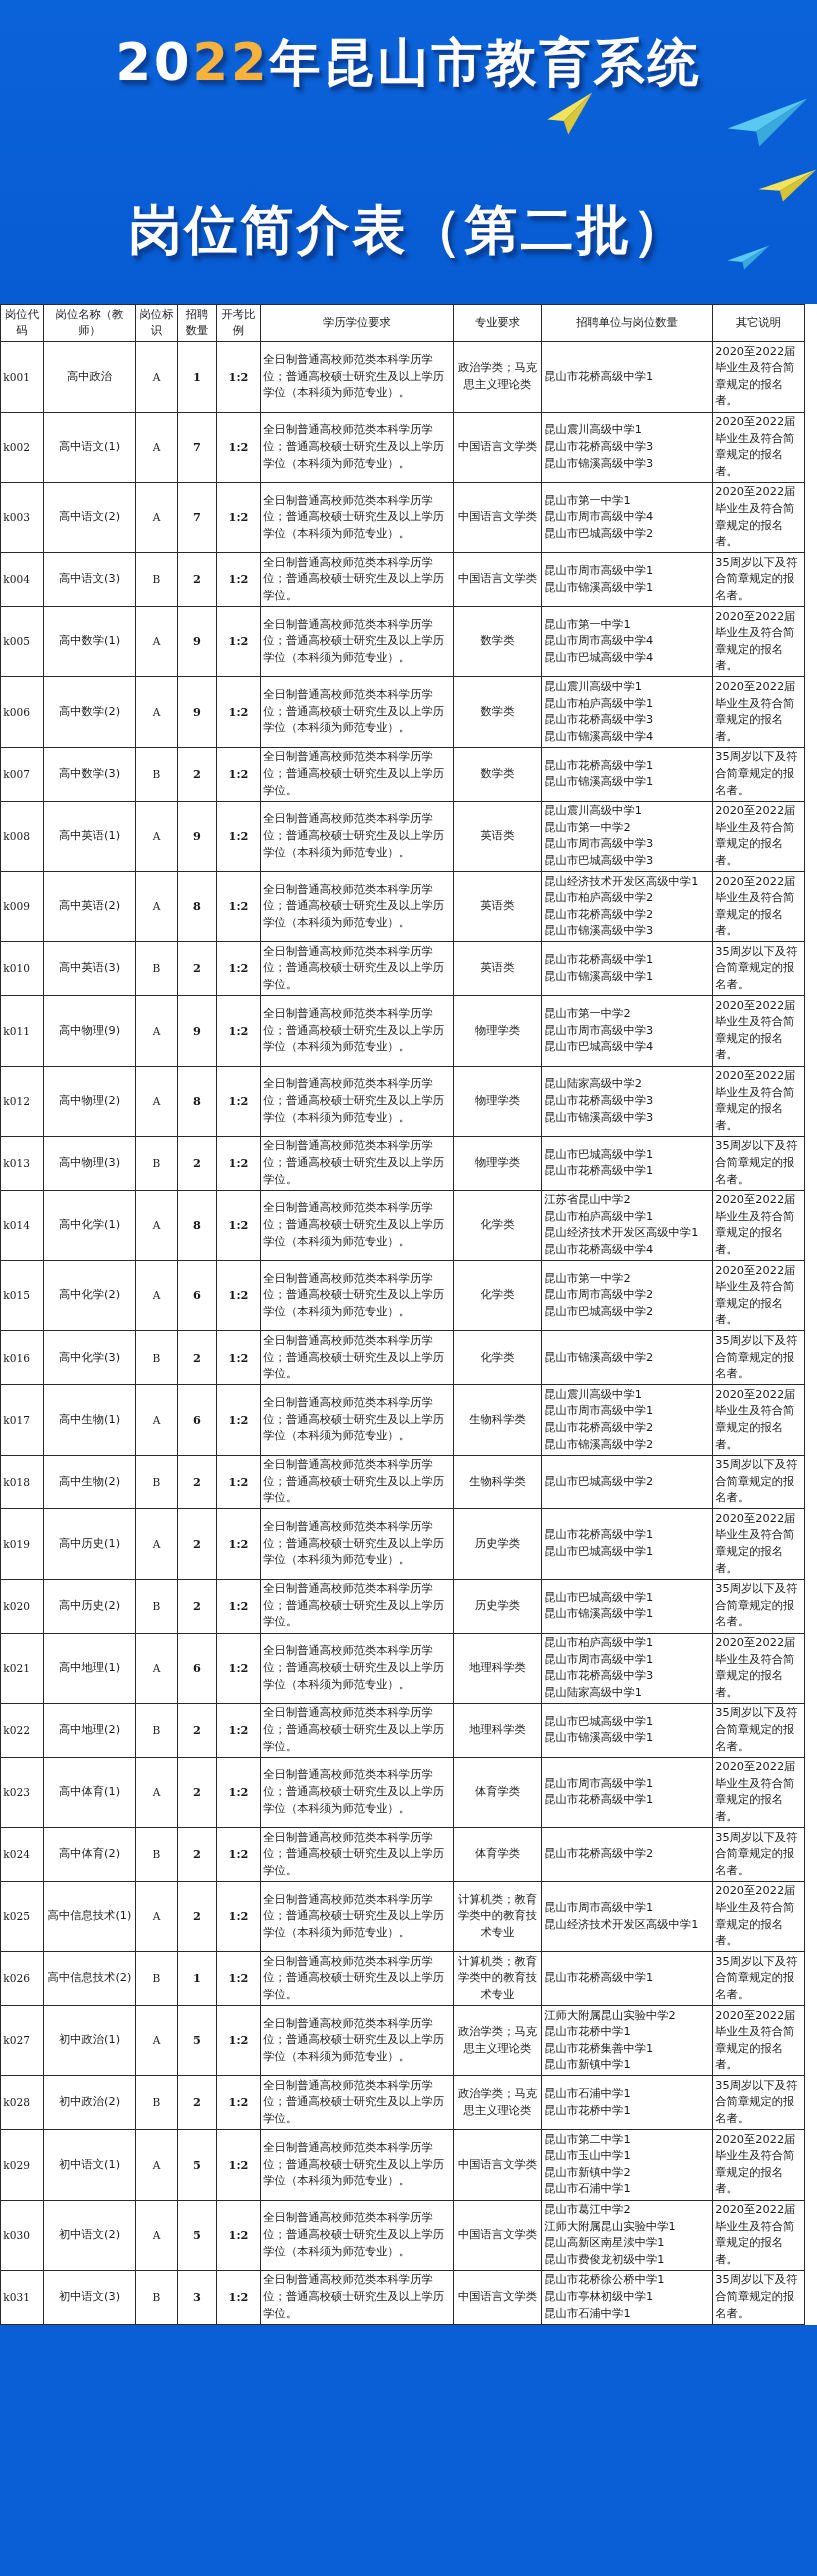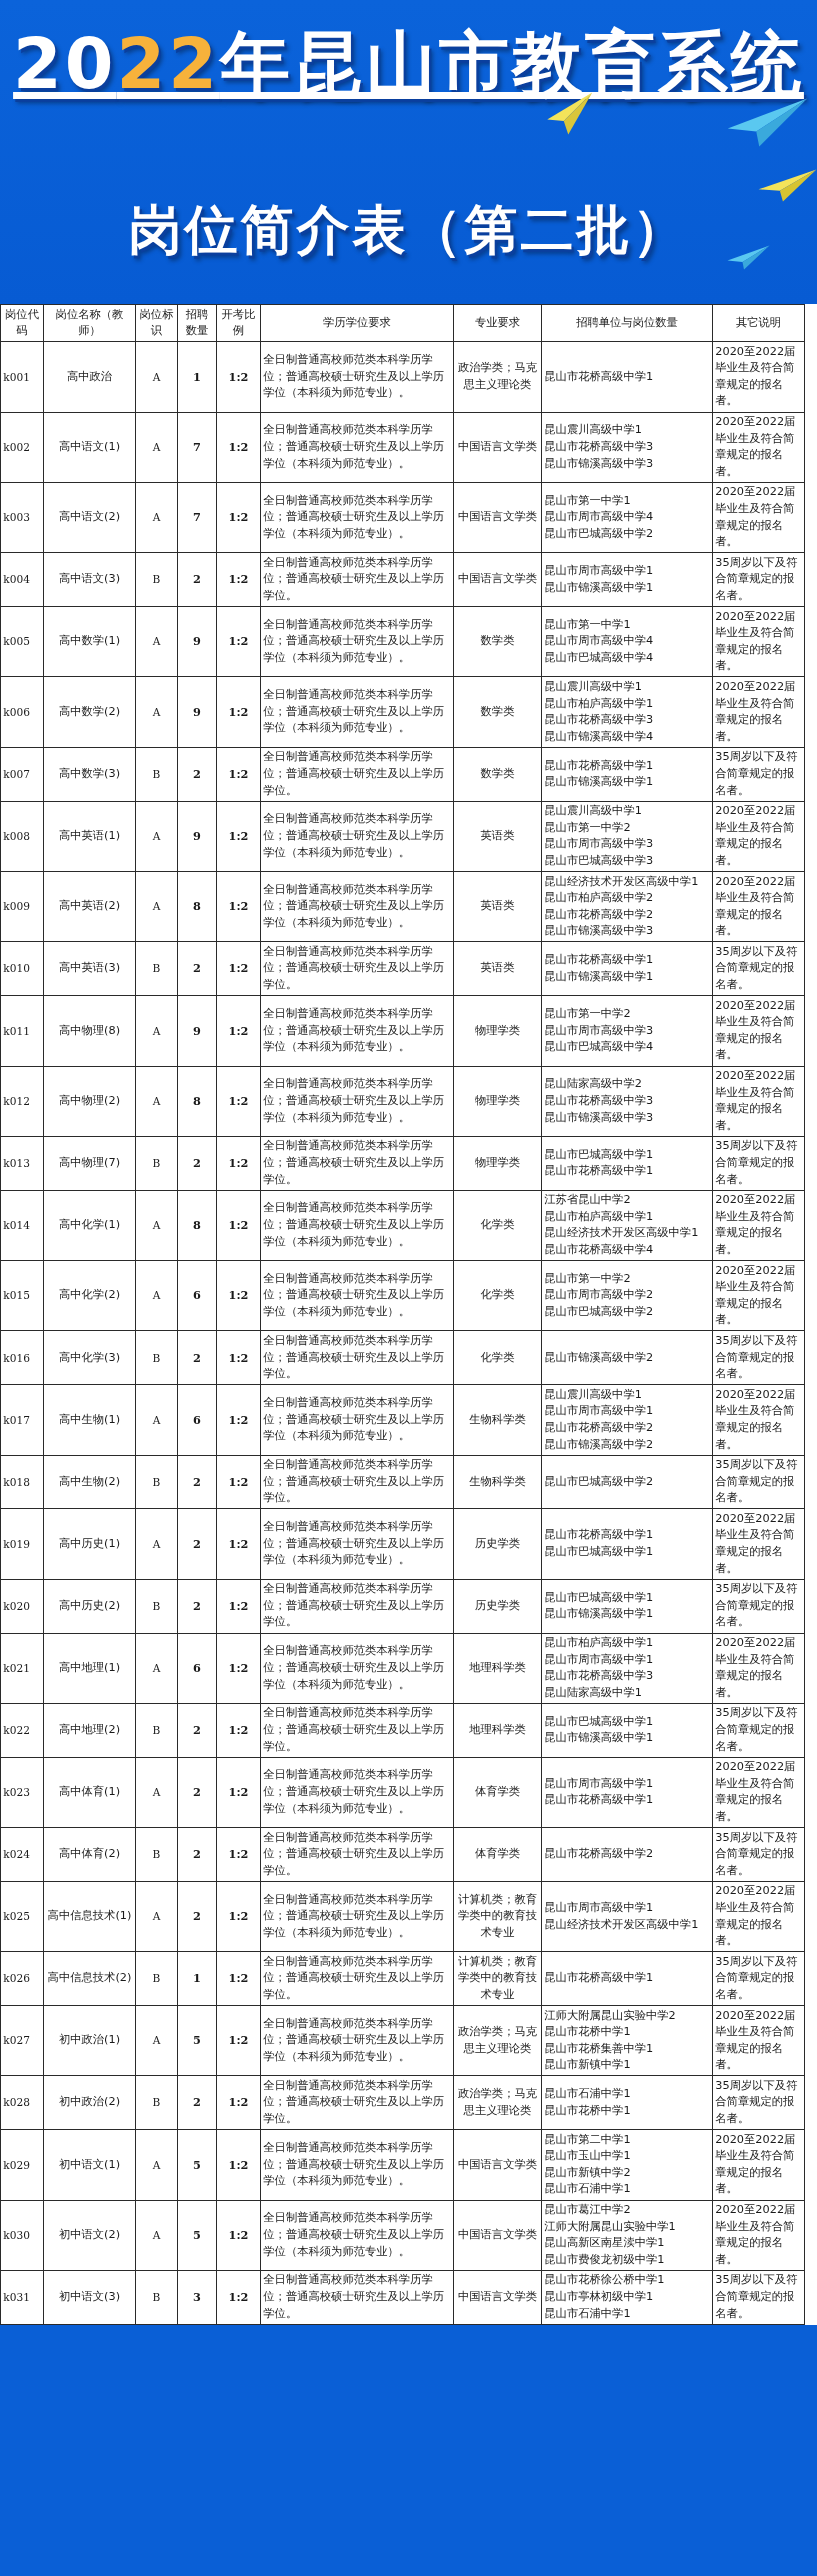--- a/index.html
+++ b/index.html
@@ -18,21 +18,21 @@
   .title-line {
     position: absolute;
     left: 0; width: 817px;
     text-align: center;
     font-family: "DejaVu Sans", sans-serif;
     font-weight: bold;
     color: #ffffff;
     letter-spacing: 3px;
     text-shadow: 2.3px 3px 0 #0a3f9e, 3.8px 4.5px 4.5px rgba(0,0,0,0.35);
   }
-  .line1 { top: 18px; font-size: 70px; text-decoration: underline; }
+  .line1 { top: 29px; font-size: 51px; }
   .line2 { top: 112px; font-size: 53px; }
   .line3 { top: 195px; font-size: 53px; }
   .hl-yellow { color: #f7b23b; }
   .hl-lightblue { color: #8fd6ff; }
   .hl-orange { color: #f4722b; }
   .plane { position: absolute; }
   .table-wrap {
     width: 817px;
     background: #ffffff;
   }
@@ -259,21 +259,21 @@
           <td class="left">全日制普通高校师范类本科学历学位；普通高校硕士研究生及以上学历学位。</td>
           <td class="c">英语类</td>
           <td class="left units">
             <span class="unit-line">昆山市花桥高级中学1</span>
             <span class="unit-line">昆山市锦溪高级中学1</span>
           </td>
           <td class="left">35周岁以下及符合简章规定的报名者。</td>
         </tr>
         <tr>
           <td class="code">k011</td>
-          <td class="c">高中物理(8)</td>
+          <td class="c">高中物理(9)</td>
           <td class="flag">A</td>
           <td class="num">9</td>
           <td class="num">1:2</td>
           <td class="left">全日制普通高校师范类本科学历学位；普通高校硕士研究生及以上学历学位（本科须为师范专业）。</td>
           <td class="c">物理学类</td>
           <td class="left units">
             <span class="unit-line">昆山市第一中学2</span>
             <span class="unit-line">昆山市周市高级中学3</span>
             <span class="unit-line">昆山市巴城高级中学4</span>
           </td>
@@ -289,21 +289,21 @@
           <td class="c">物理学类</td>
           <td class="left units">
             <span class="unit-line">昆山陆家高级中学2</span>
             <span class="unit-line">昆山市花桥高级中学3</span>
             <span class="unit-line">昆山市锦溪高级中学3</span>
           </td>
           <td class="left">2020至2022届毕业生及符合简章规定的报名者。</td>
         </tr>
         <tr>
           <td class="code">k013</td>
-          <td class="c">高中物理(7)</td>
+          <td class="c">高中物理(3)</td>
           <td class="flag">B</td>
           <td class="num">2</td>
           <td class="num">1:2</td>
           <td class="left">全日制普通高校师范类本科学历学位；普通高校硕士研究生及以上学历学位。</td>
           <td class="c">物理学类</td>
           <td class="left units">
             <span class="unit-line">昆山市巴城高级中学1</span>
             <span class="unit-line">昆山市花桥高级中学1</span>
           </td>
           <td class="left">35周岁以下及符合简章规定的报名者。</td>

